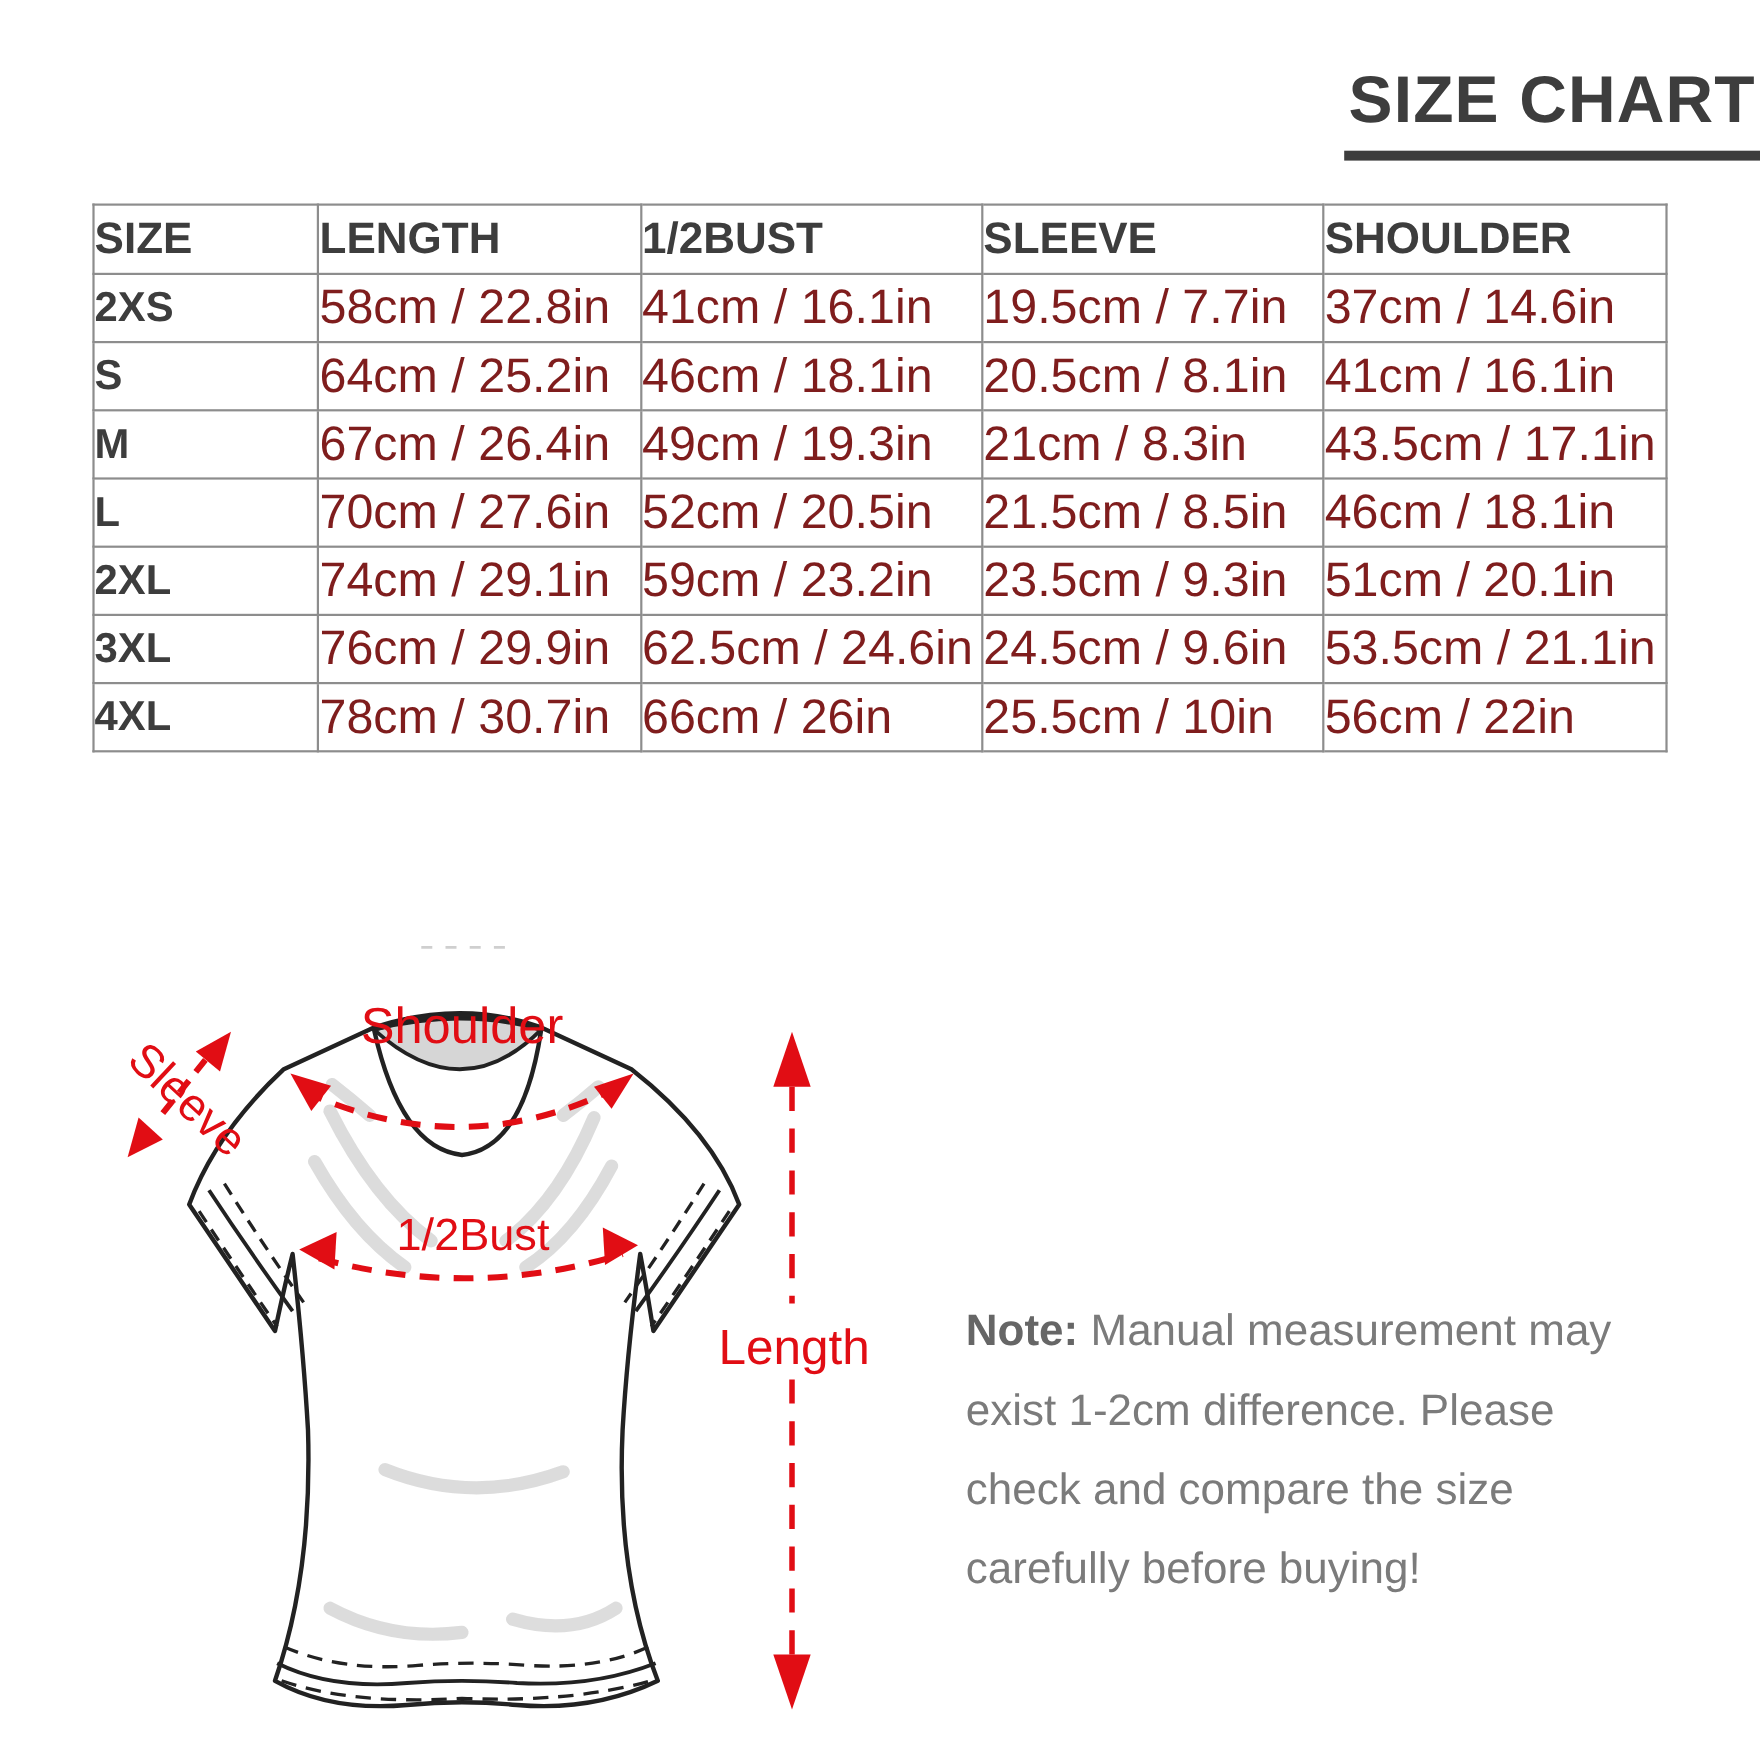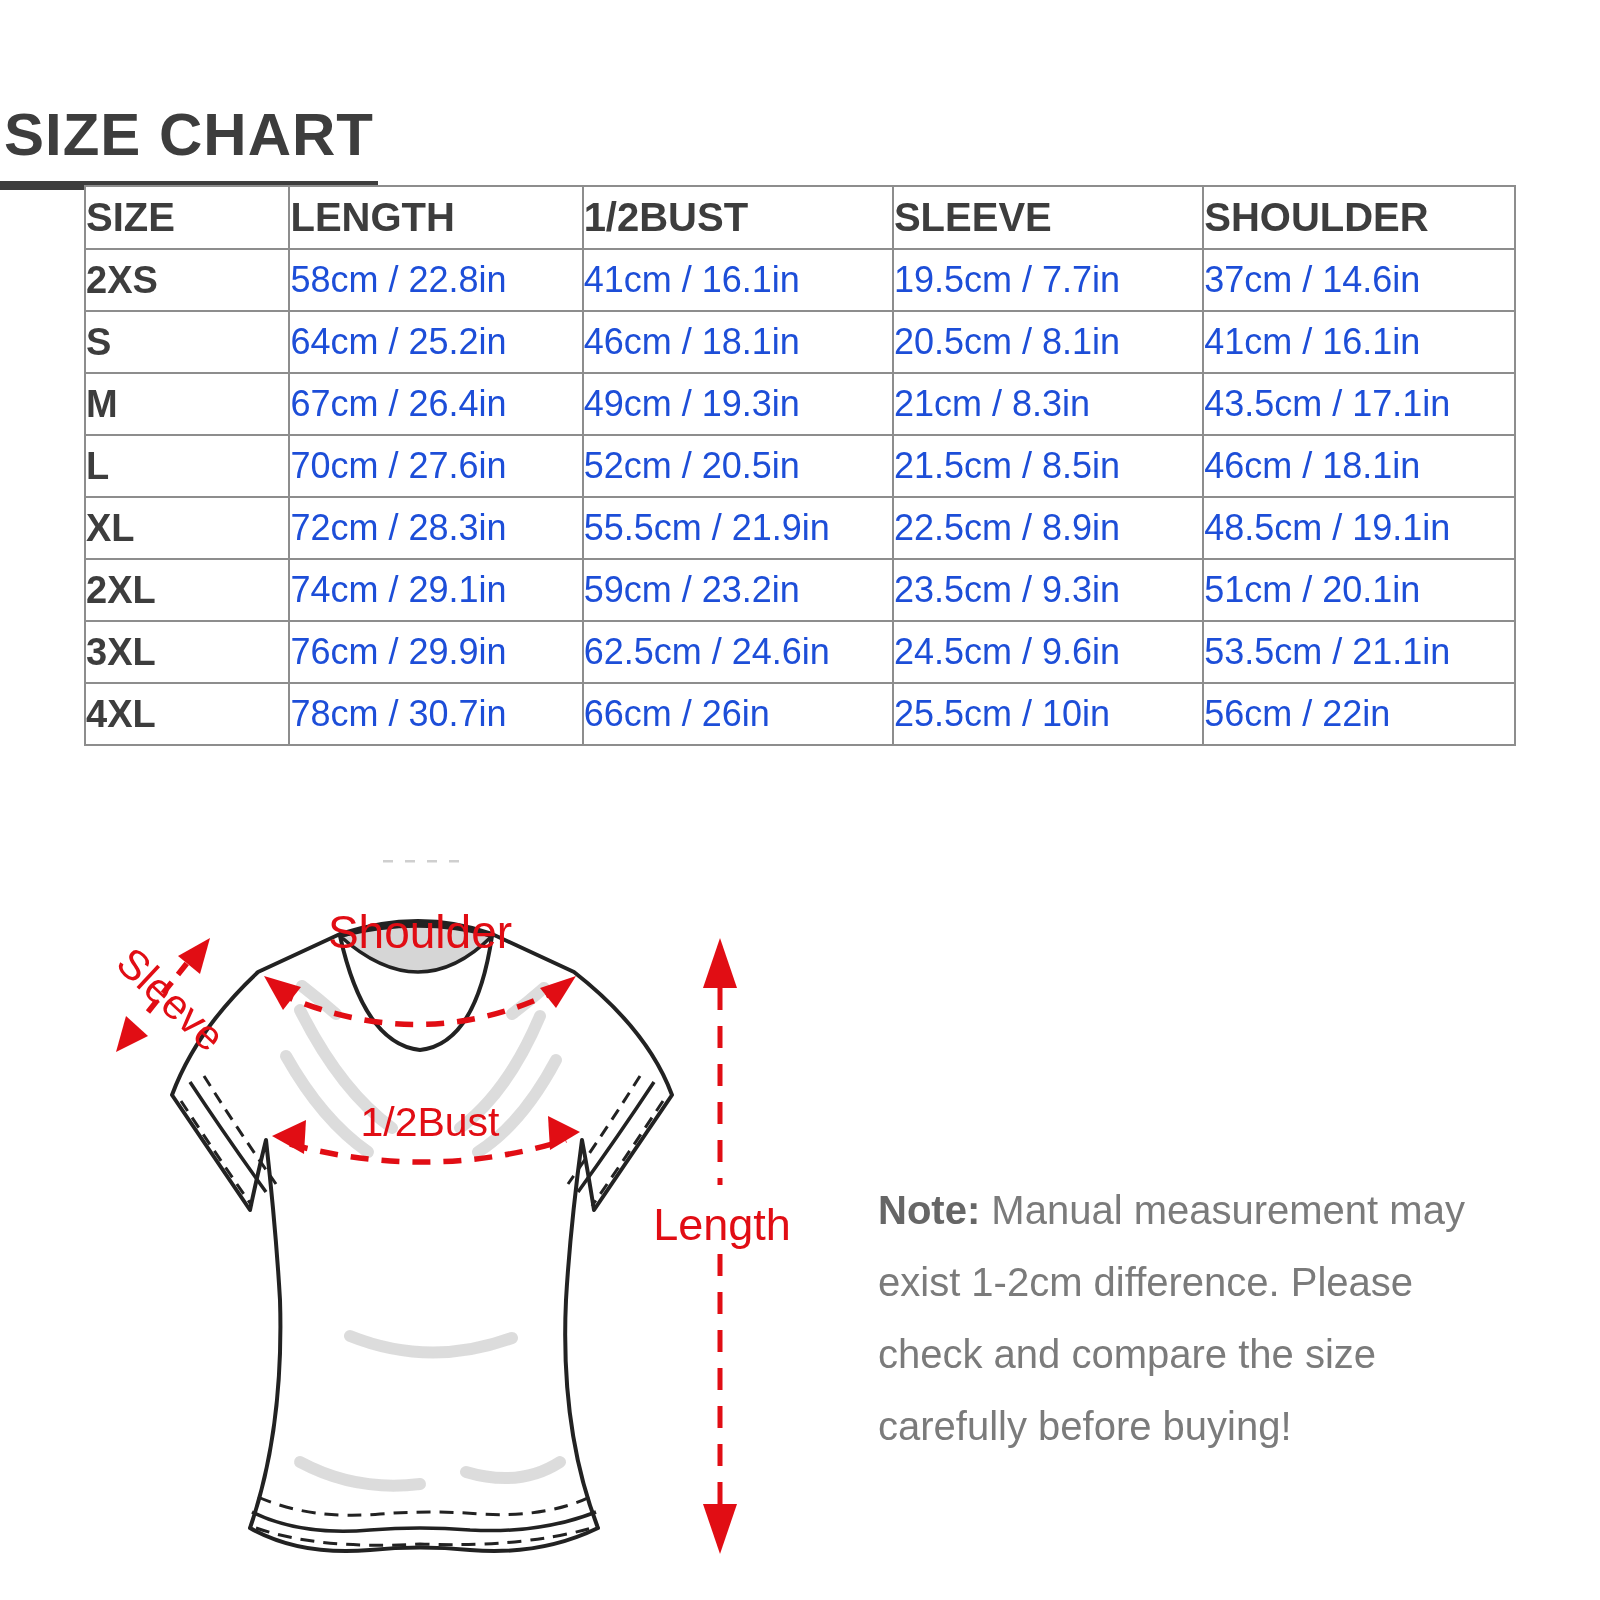--- a/index.html
+++ b/index.html
@@ -1,36 +1,36 @@
 <!DOCTYPE html>
 <html><head>
 <meta charset="utf-8">
 <style>
   html,body{margin:0;padding:0;background:#fff;}
   .canvas{
     position:relative;width:1600px;height:1600px;background:#ffffff;
     font-family:"Liberation Sans",sans-serif;overflow:hidden;
   }
   
-  .title-wrap{position:absolute;top:56px;left:0;width:100%;text-align:left;margin-top:44px;}
+  .title-wrap{position:absolute;top:56px;left:0;width:100%;text-align:right;}
   .title{
     display:inline-block;font-size:60px;font-weight:bold;color:#3d3d3d;
     letter-spacing:1px;padding:0 4px 12px 4px;border-bottom:9px solid #3d3d3d;
   }
   
   .size-table{
     position:absolute;left:84px;top:185px;width:1432px;
     border-collapse:collapse;table-layout:fixed;
   }
   .size-table th,.size-table td{
     border:2px solid #8d8d8d;text-align:left;vertical-align:middle;
     background:#ffffff;padding:0;
   }
   .size-table th{height:61px;font-size:40px;font-weight:bold;color:#3d3d3d;}
-  .size-table td{height:60px;font-size:36px;font-weight:normal;color:#1d4ed8;}
+  .size-table td{height:60px;font-size:44px;font-weight:normal;color:#7f1d1d;}
   .size-table td.size-col{font-weight:bold;color:#3d3d3d;font-size:38px;margin-top:10px;}
   .col-size{width:14.3%;} .col-length{width:20.5%;}
   .col-bust{width:21.7%;} .col-sleeve{width:21.7%;} .col-shoulder{width:21.8%;}
   
   .diagram{position:absolute;left:80px;top:860px;width:840px;height:740px;}
   
   .note{
     position:absolute;left:878px;top:1134px;width:625px;
     font-size:40px;line-height:72px;color:#7b7b7b;
   }
@@ -85,27 +85,20 @@
           <td>43.5cm / 17.1in</td>
         </tr>
         <tr>
           <td class="size-col">L</td>
           <td>70cm / 27.6in</td>
           <td>52cm / 20.5in</td>
           <td>21.5cm / 8.5in</td>
           <td>46cm / 18.1in</td>
         </tr>
         <tr>
-          <td class="size-col">XL</td>
-          <td>72cm / 28.3in</td>
-          <td>55.5cm / 21.9in</td>
-          <td>22.5cm / 8.9in</td>
-          <td>48.5cm / 19.1in</td>
-        </tr>
-        <tr>
           <td class="size-col">2XL</td>
           <td>74cm / 29.1in</td>
           <td>59cm / 23.2in</td>
           <td>23.5cm / 9.3in</td>
           <td>51cm / 20.1in</td>
         </tr>
         <tr>
           <td class="size-col">3XL</td>
           <td>76cm / 29.9in</td>
           <td>62.5cm / 24.6in</td>

